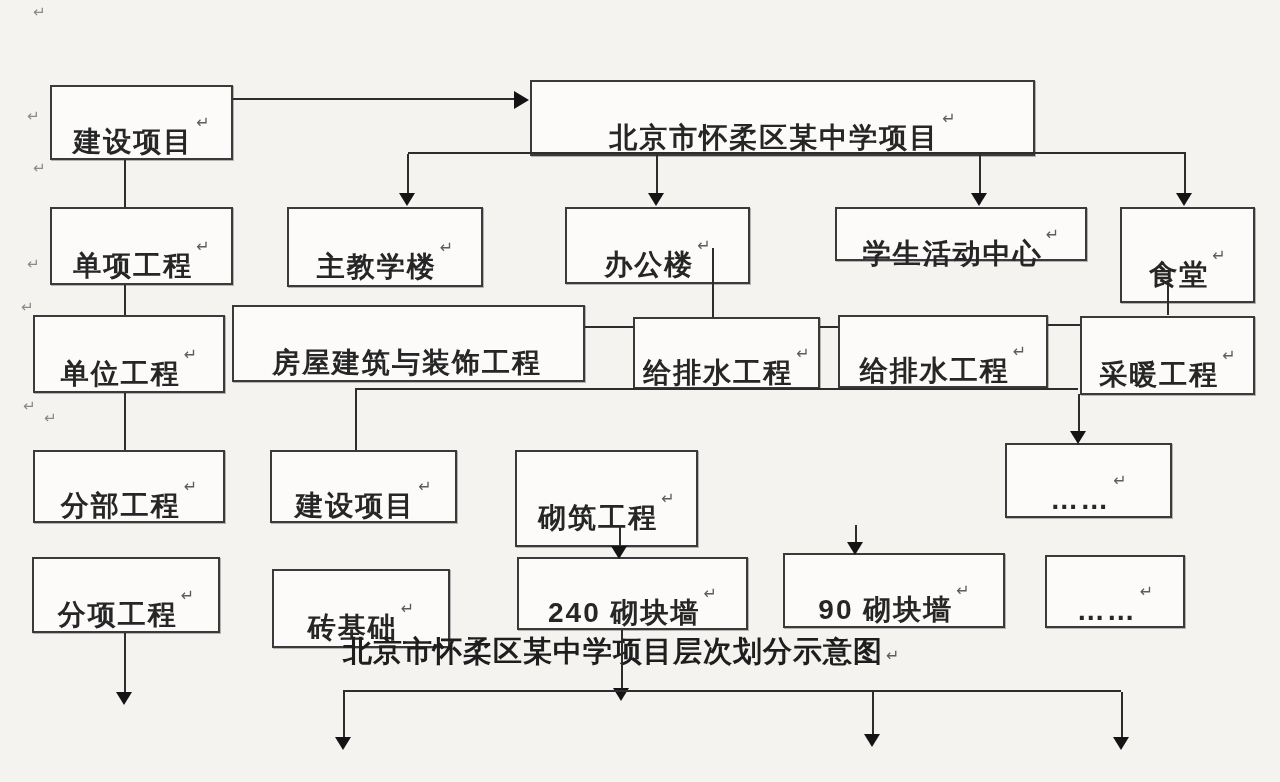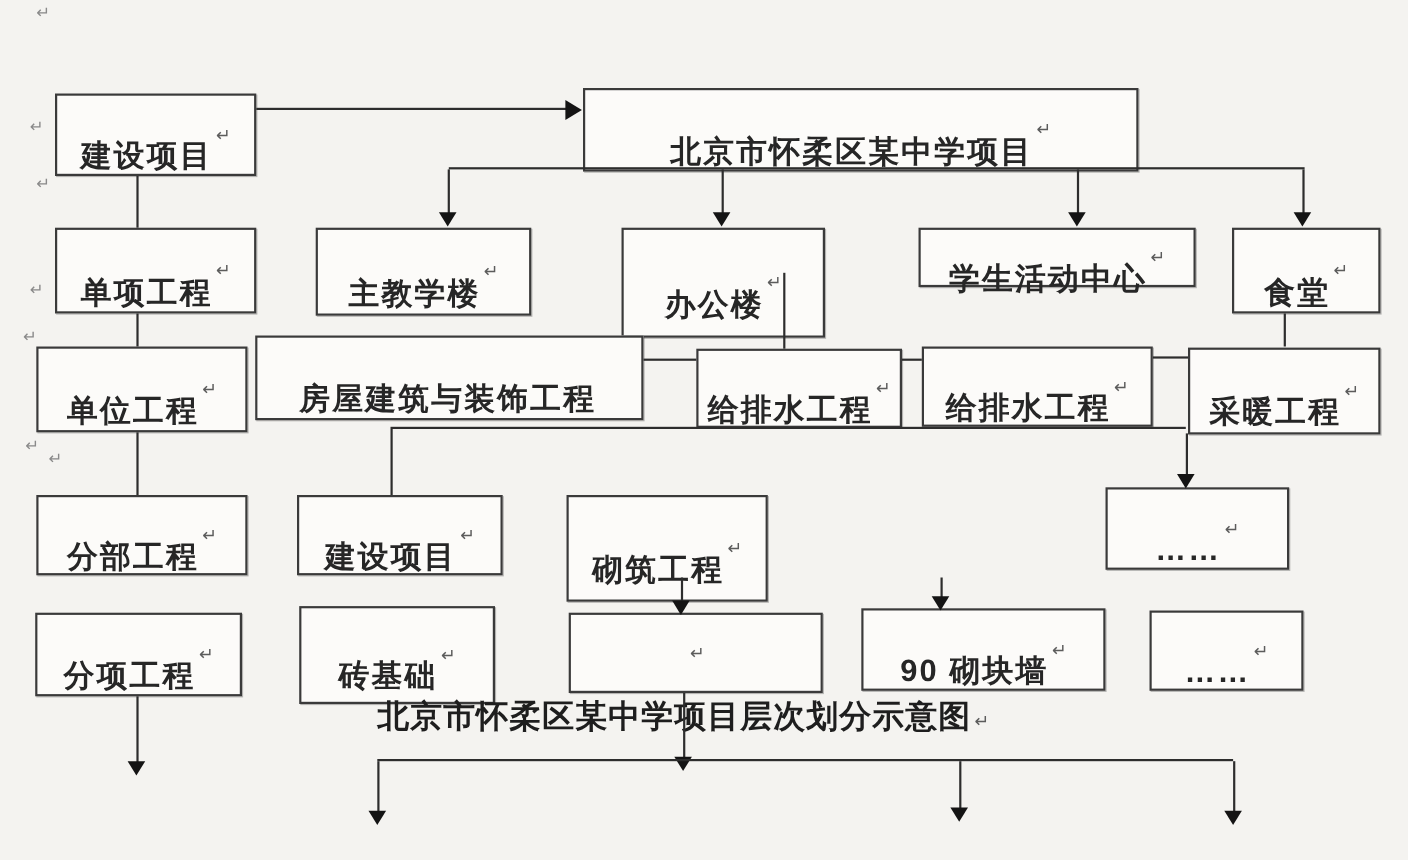--- a/index.html
+++ b/index.html
@@ -67,29 +67,29 @@
   </div>
 
   <div class="box" style="left:50px;top:207px;width:183px;height:78px">
     <span class="lbl">单项工程</span>
       <span class="pmark">↵</span>
   </div>
   <div class="box" style="left:287px;top:207px;width:196px;height:80px">
     <span class="lbl">主教学楼</span>
       <span class="pmark">↵</span>
   </div>
-  <div class="box" style="left:565px;top:207px;width:185px;height:100px">
+  <div class="box" style="left:565px;top:207px;width:185px;height:77px">
     <span class="lbl">办公楼</span>
       <span class="pmark">↵</span>
   </div>
   <div class="box" style="left:835px;top:207px;width:252px;height:54px">
     <span class="lbl">学生活动中心</span>
       <span class="pmark">↵</span>
   </div>
-  <div class="box" style="left:1120px;top:207px;width:135px;height:78px">
+  <div class="box" style="left:1120px;top:207px;width:135px;height:96px">
     <span class="lbl">食堂</span>
       <span class="pmark">↵</span>
   </div>
 
   <div class="box" style="left:33px;top:315px;width:192px;height:78px">
     <span class="lbl">单位工程</span>
       <span class="pmark">↵</span>
   </div>
   <div class="box" style="left:232px;top:305px;width:353px;height:77px">
     <span class="lbl">房屋建筑与装饰工程</span>
@@ -122,25 +122,26 @@
   </div>
   <div class="box" style="left:1005px;top:443px;width:167px;height:75px">
     <span class="lbl">……</span>
       <span class="pmark">↵</span>
   </div>
 
   <div class="box" style="left:32px;top:557px;width:188px;height:76px">
     <span class="lbl">分项工程</span>
       <span class="pmark">↵</span>
   </div>
-  <div class="box" style="left:272px;top:551px;width:178px;height:89px">
+  <div class="box" style="left:272px;top:569px;width:178px;height:79px">
     <span class="lbl">砖基础</span>
       <span class="pmark">↵</span>
   </div>
   <div class="box" style="left:517px;top:557px;width:231px;height:73px">
+    <span class="lbl">240 砌块墙</span>
       <span class="pmark">↵</span>
   </div>
   <div class="box" style="left:783px;top:553px;width:222px;height:75px">
     <span class="lbl">90 砌块墙</span>
       <span class="pmark">↵</span>
   </div>
   <div class="box" style="left:1045px;top:555px;width:140px;height:73px">
     <span class="lbl">……</span>
       <span class="pmark">↵</span>
   </div>

